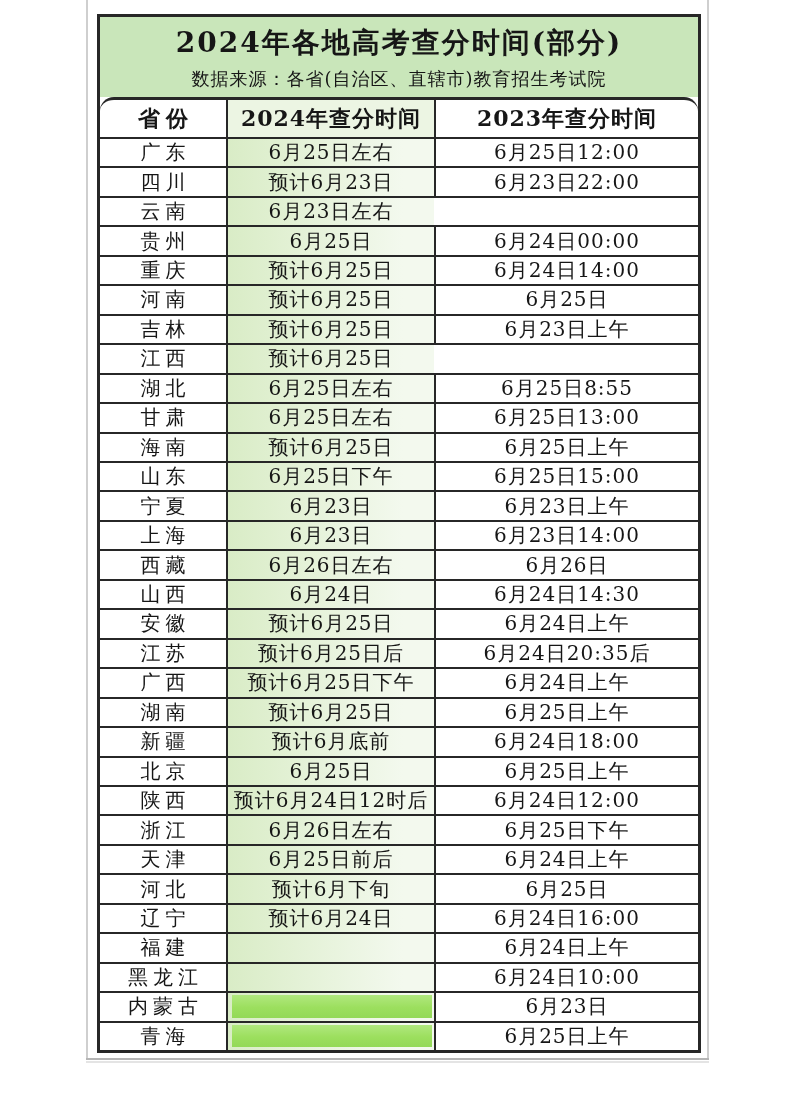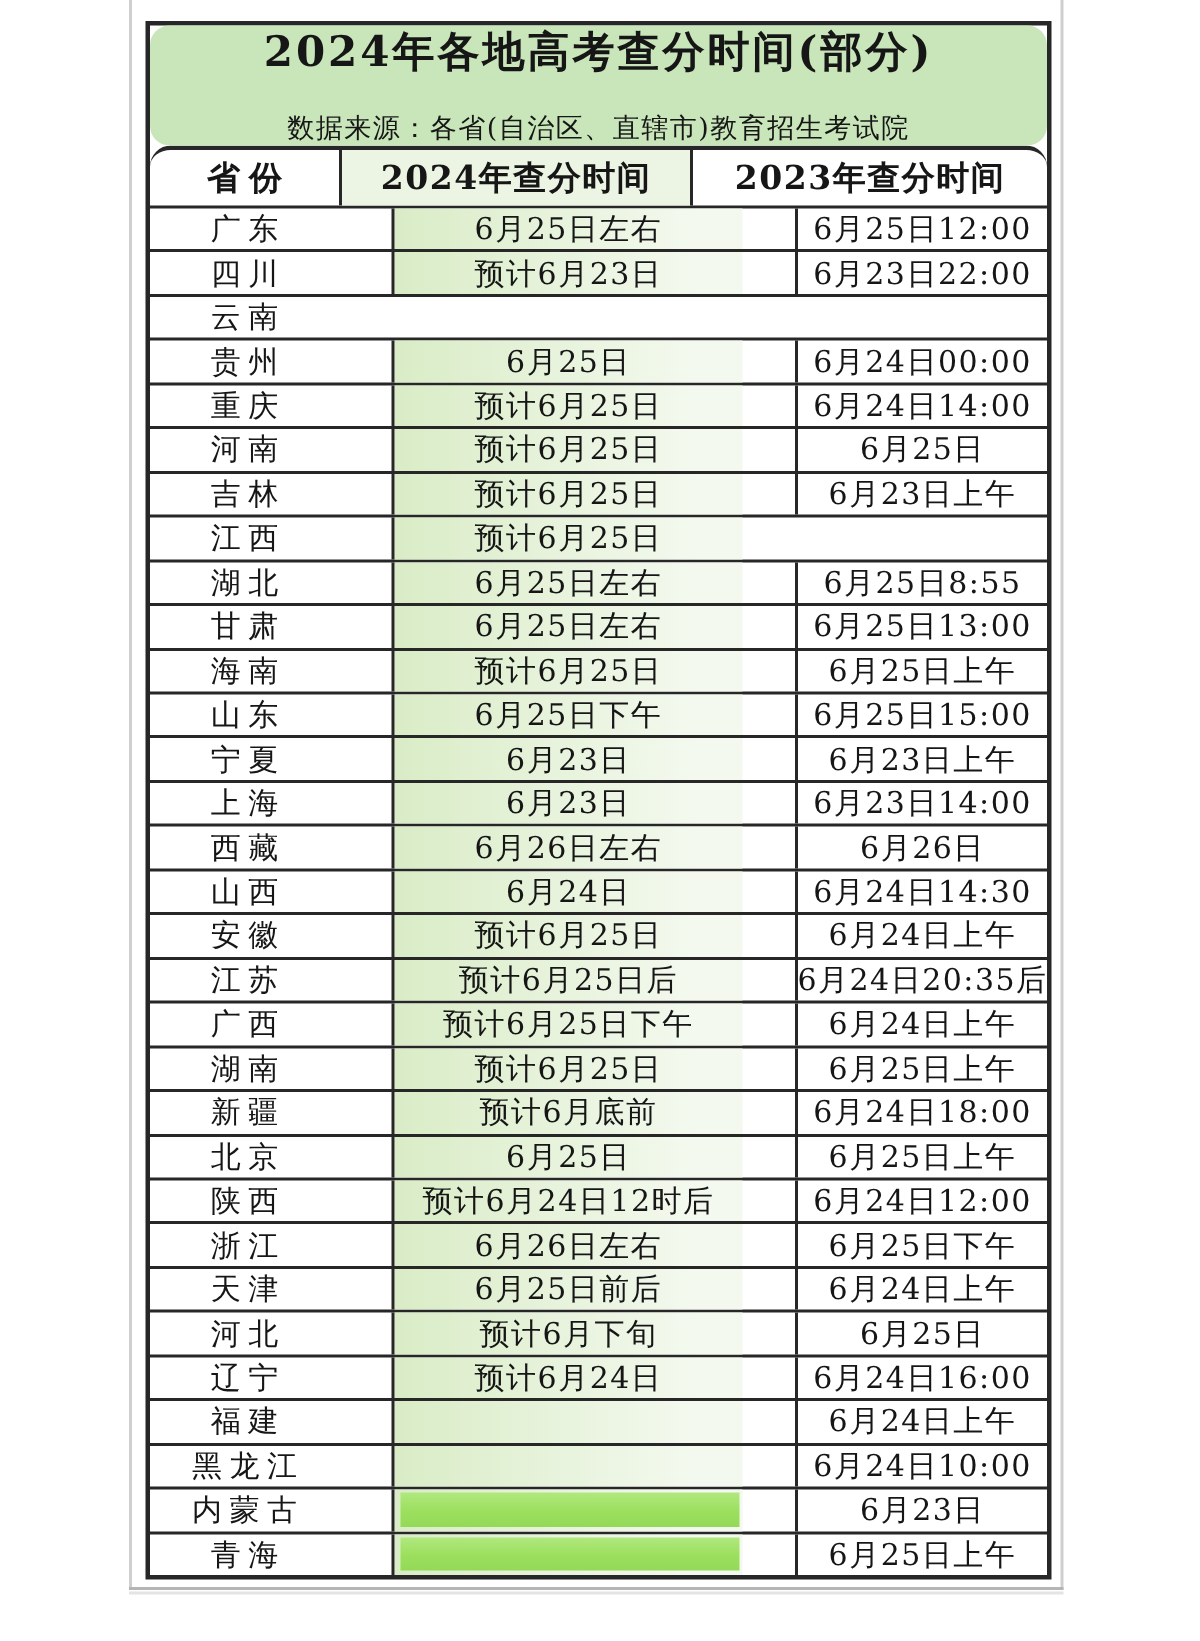--- a/index.html
+++ b/index.html
@@ -27,37 +27,37 @@
     position:absolute;left:86px;top:1058px;width:623px;height:2px;
     background:#b5b5b5;box-shadow:0 3px 0 #e4e4e4;
   }
   .table-wrap{
     position:absolute;left:97px;top:14px;width:604px;height:1039px;
     box-sizing:border-box;border:3px solid var(--border);
     display:flex;flex-direction:column;background:#ffffff;
   }
   .title-block{
     flex:0 0 80px;background:var(--title-bg);
-    display:flex;flex-direction:column;align-items:center;justify-content:space-between;border-radius:13px;
+    display:flex;flex-direction:column;align-items:center;justify-content:center;
   }
   .title{font-size:28px;font-weight:bold;letter-spacing:2px;line-height:1.25;}
   .subtitle{font-size:18px;letter-spacing:1px;line-height:1.2;margin-top:8px;}
   .header-row{
     flex:0 0 37px;display:flex;border-top:3px solid var(--border);
     font-weight:bold;font-size:22px;letter-spacing:3px;border-radius:14px;
   }
   .tbody{flex:1 1 auto;display:flex;flex-direction:column;font-size:20px;}
-  .row{flex:1 1 auto;display:flex;border-top:2px solid var(--border);gap:35px;}
+  .row{flex:1 1 auto;display:flex;border-top:2px solid var(--border);}
   .cell{
     display:flex;align-items:center;justify-content:center;
     box-sizing:border-box;overflow:hidden;white-space:nowrap;
   }
   .c1{width:126px;letter-spacing:5px;text-indent:5px;}
   .c2{
-    width:234px;border-left:2px solid var(--border);position:relative;
+    width:208px;border-left:2px solid var(--border);position:relative;
     background:linear-gradient(90deg,var(--tint-strong) 0%,var(--tint-light) 85%);
     letter-spacing:1px;
   }
   .c3{flex:1;border-left:2px solid var(--border);letter-spacing:1px;}
   .header-row .c1{letter-spacing:6px;text-indent:6px;}
   .header-row .c2{background:var(--header2024-tint);}
   .highlight-block{
     position:absolute;left:4px;top:2px;right:2px;bottom:3px;
     background:linear-gradient(180deg,#b0e87e 0%,var(--highlight) 55%,#93d957 100%);
   }
@@ -85,20 +85,21 @@
         <div class="cell c2">6月25日左右</div>
         <div class="cell c3">6月25日12:00</div>
       </div>
       <div class="row">
         <div class="cell c1">四川</div>
         <div class="cell c2">预计6月23日</div>
         <div class="cell c3">6月23日22:00</div>
       </div>
       <div class="row">
         <div class="cell c1">云南</div>
+        <div class="cell c2">6月23日左右</div>
       </div>
       <div class="row">
         <div class="cell c1">贵州</div>
         <div class="cell c2">6月25日</div>
         <div class="cell c3">6月24日00:00</div>
       </div>
       <div class="row">
         <div class="cell c1">重庆</div>
         <div class="cell c2">预计6月25日</div>
         <div class="cell c3">6月24日14:00</div>

